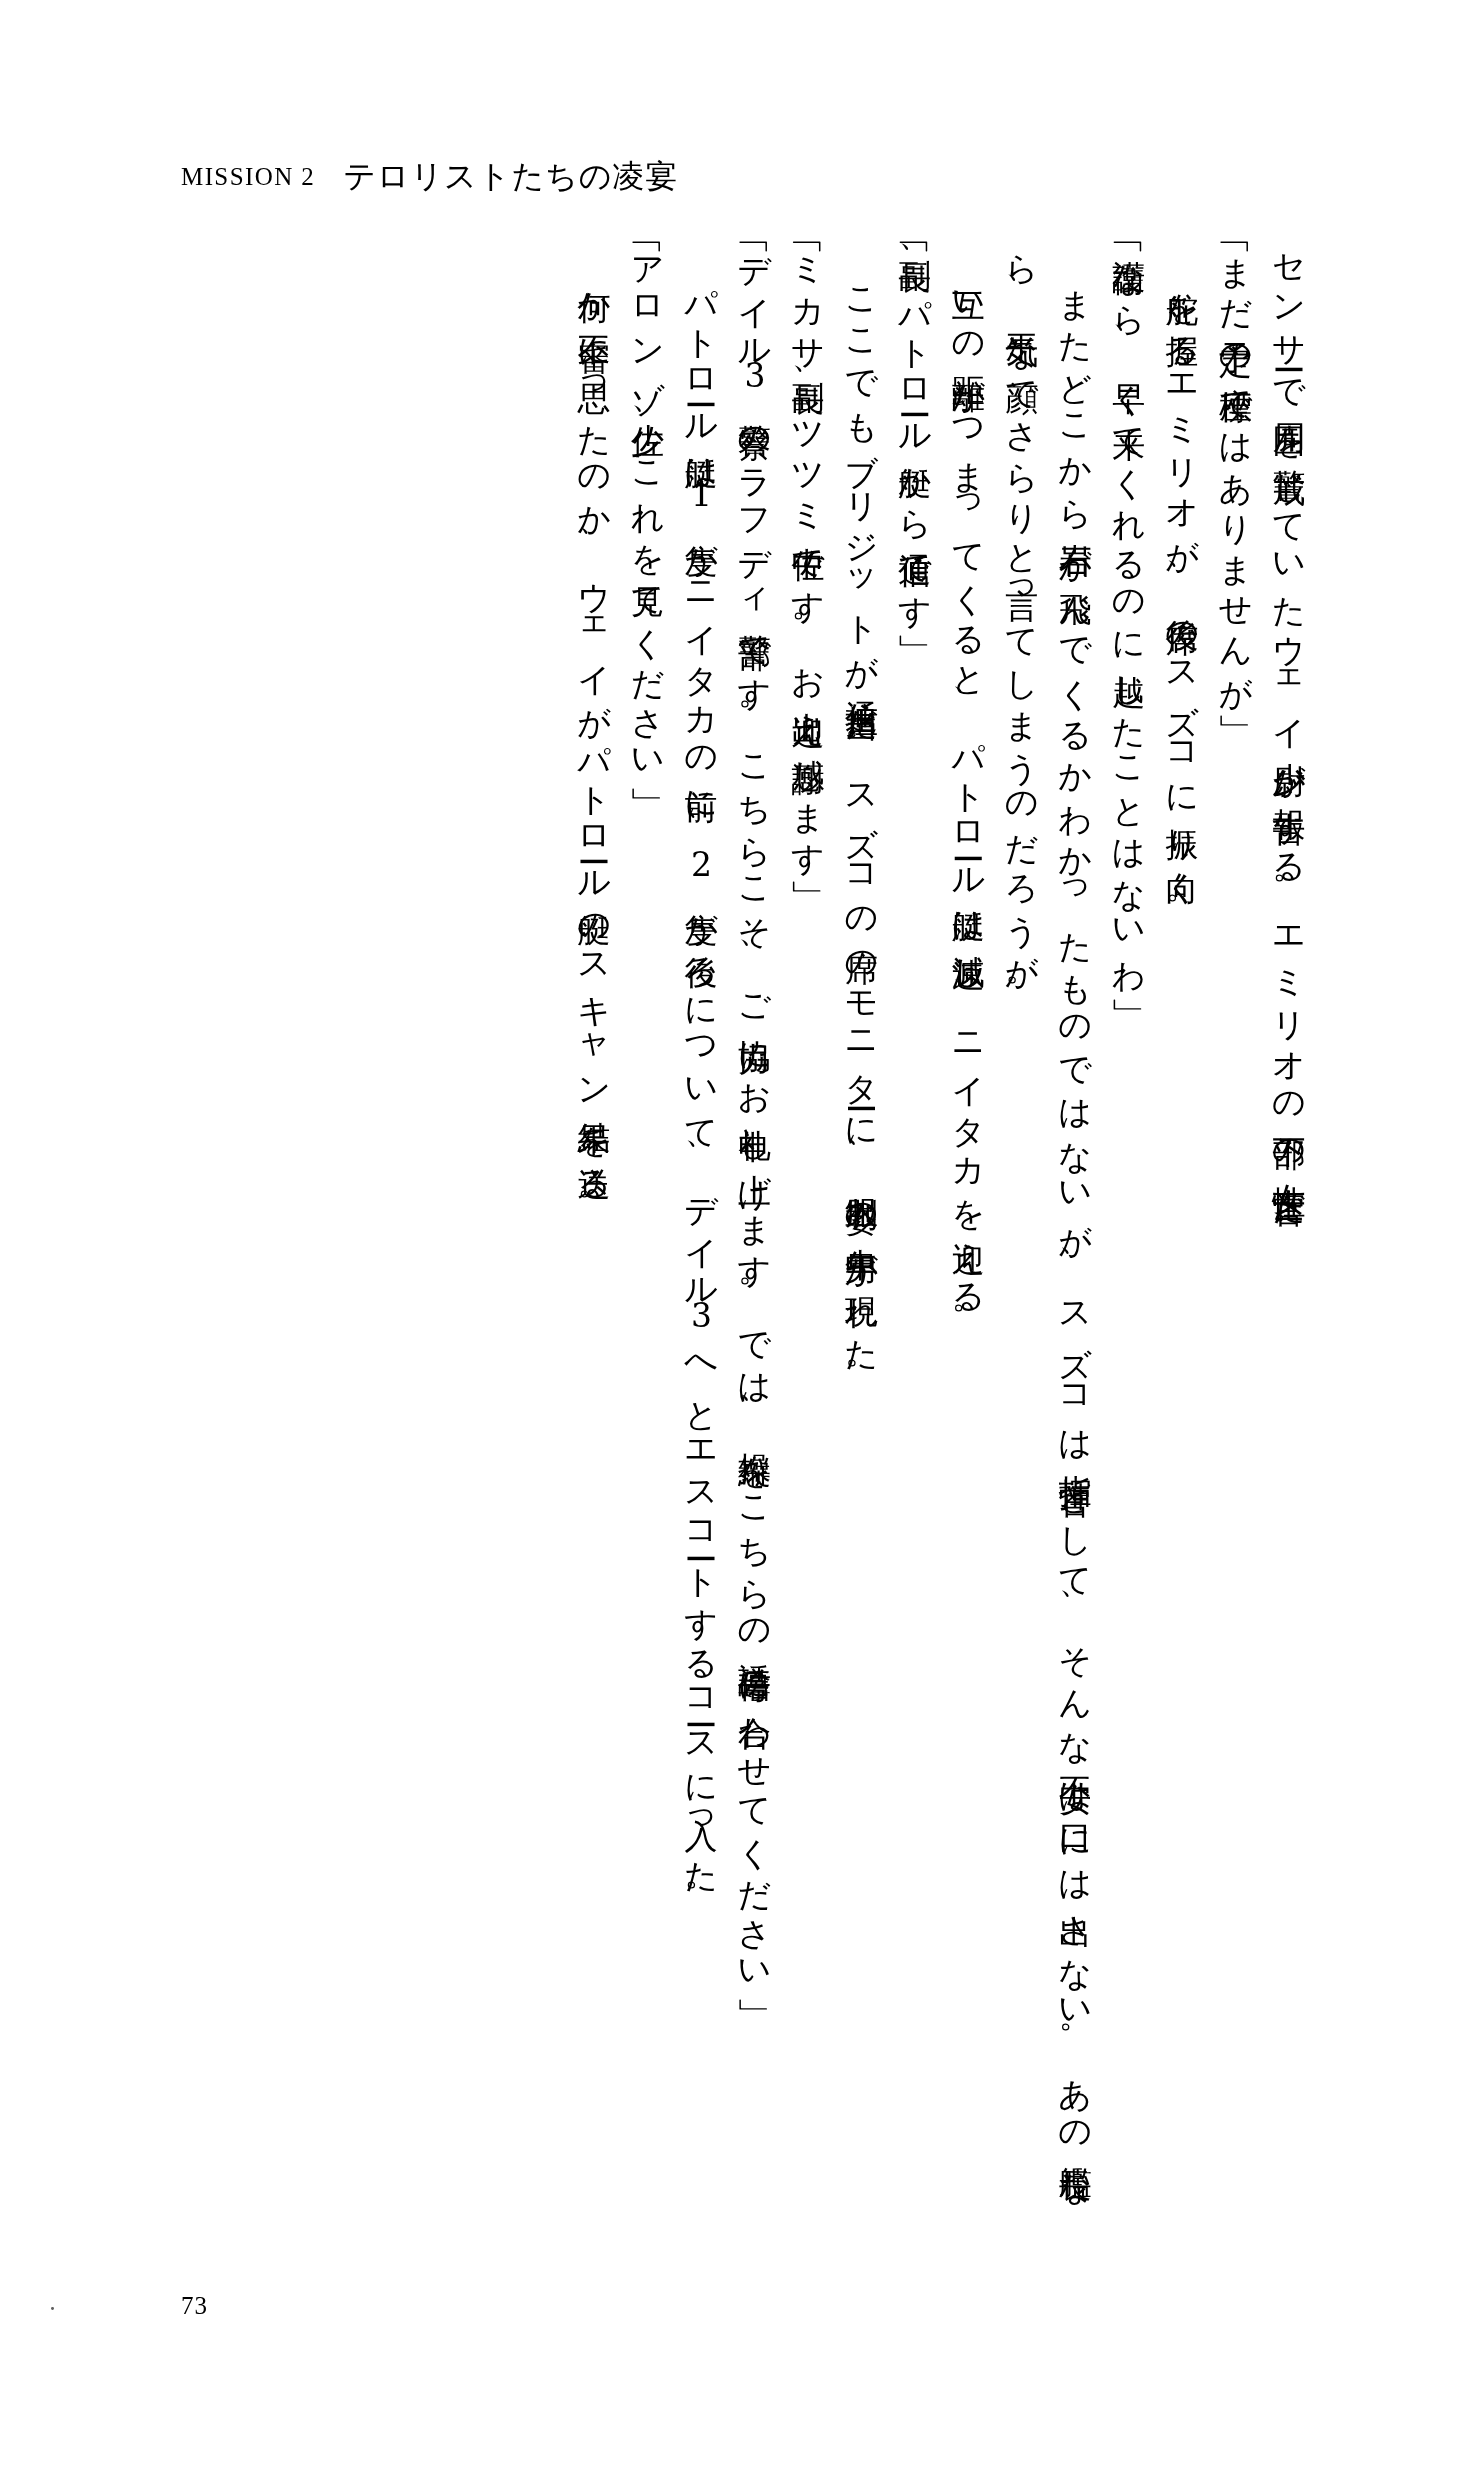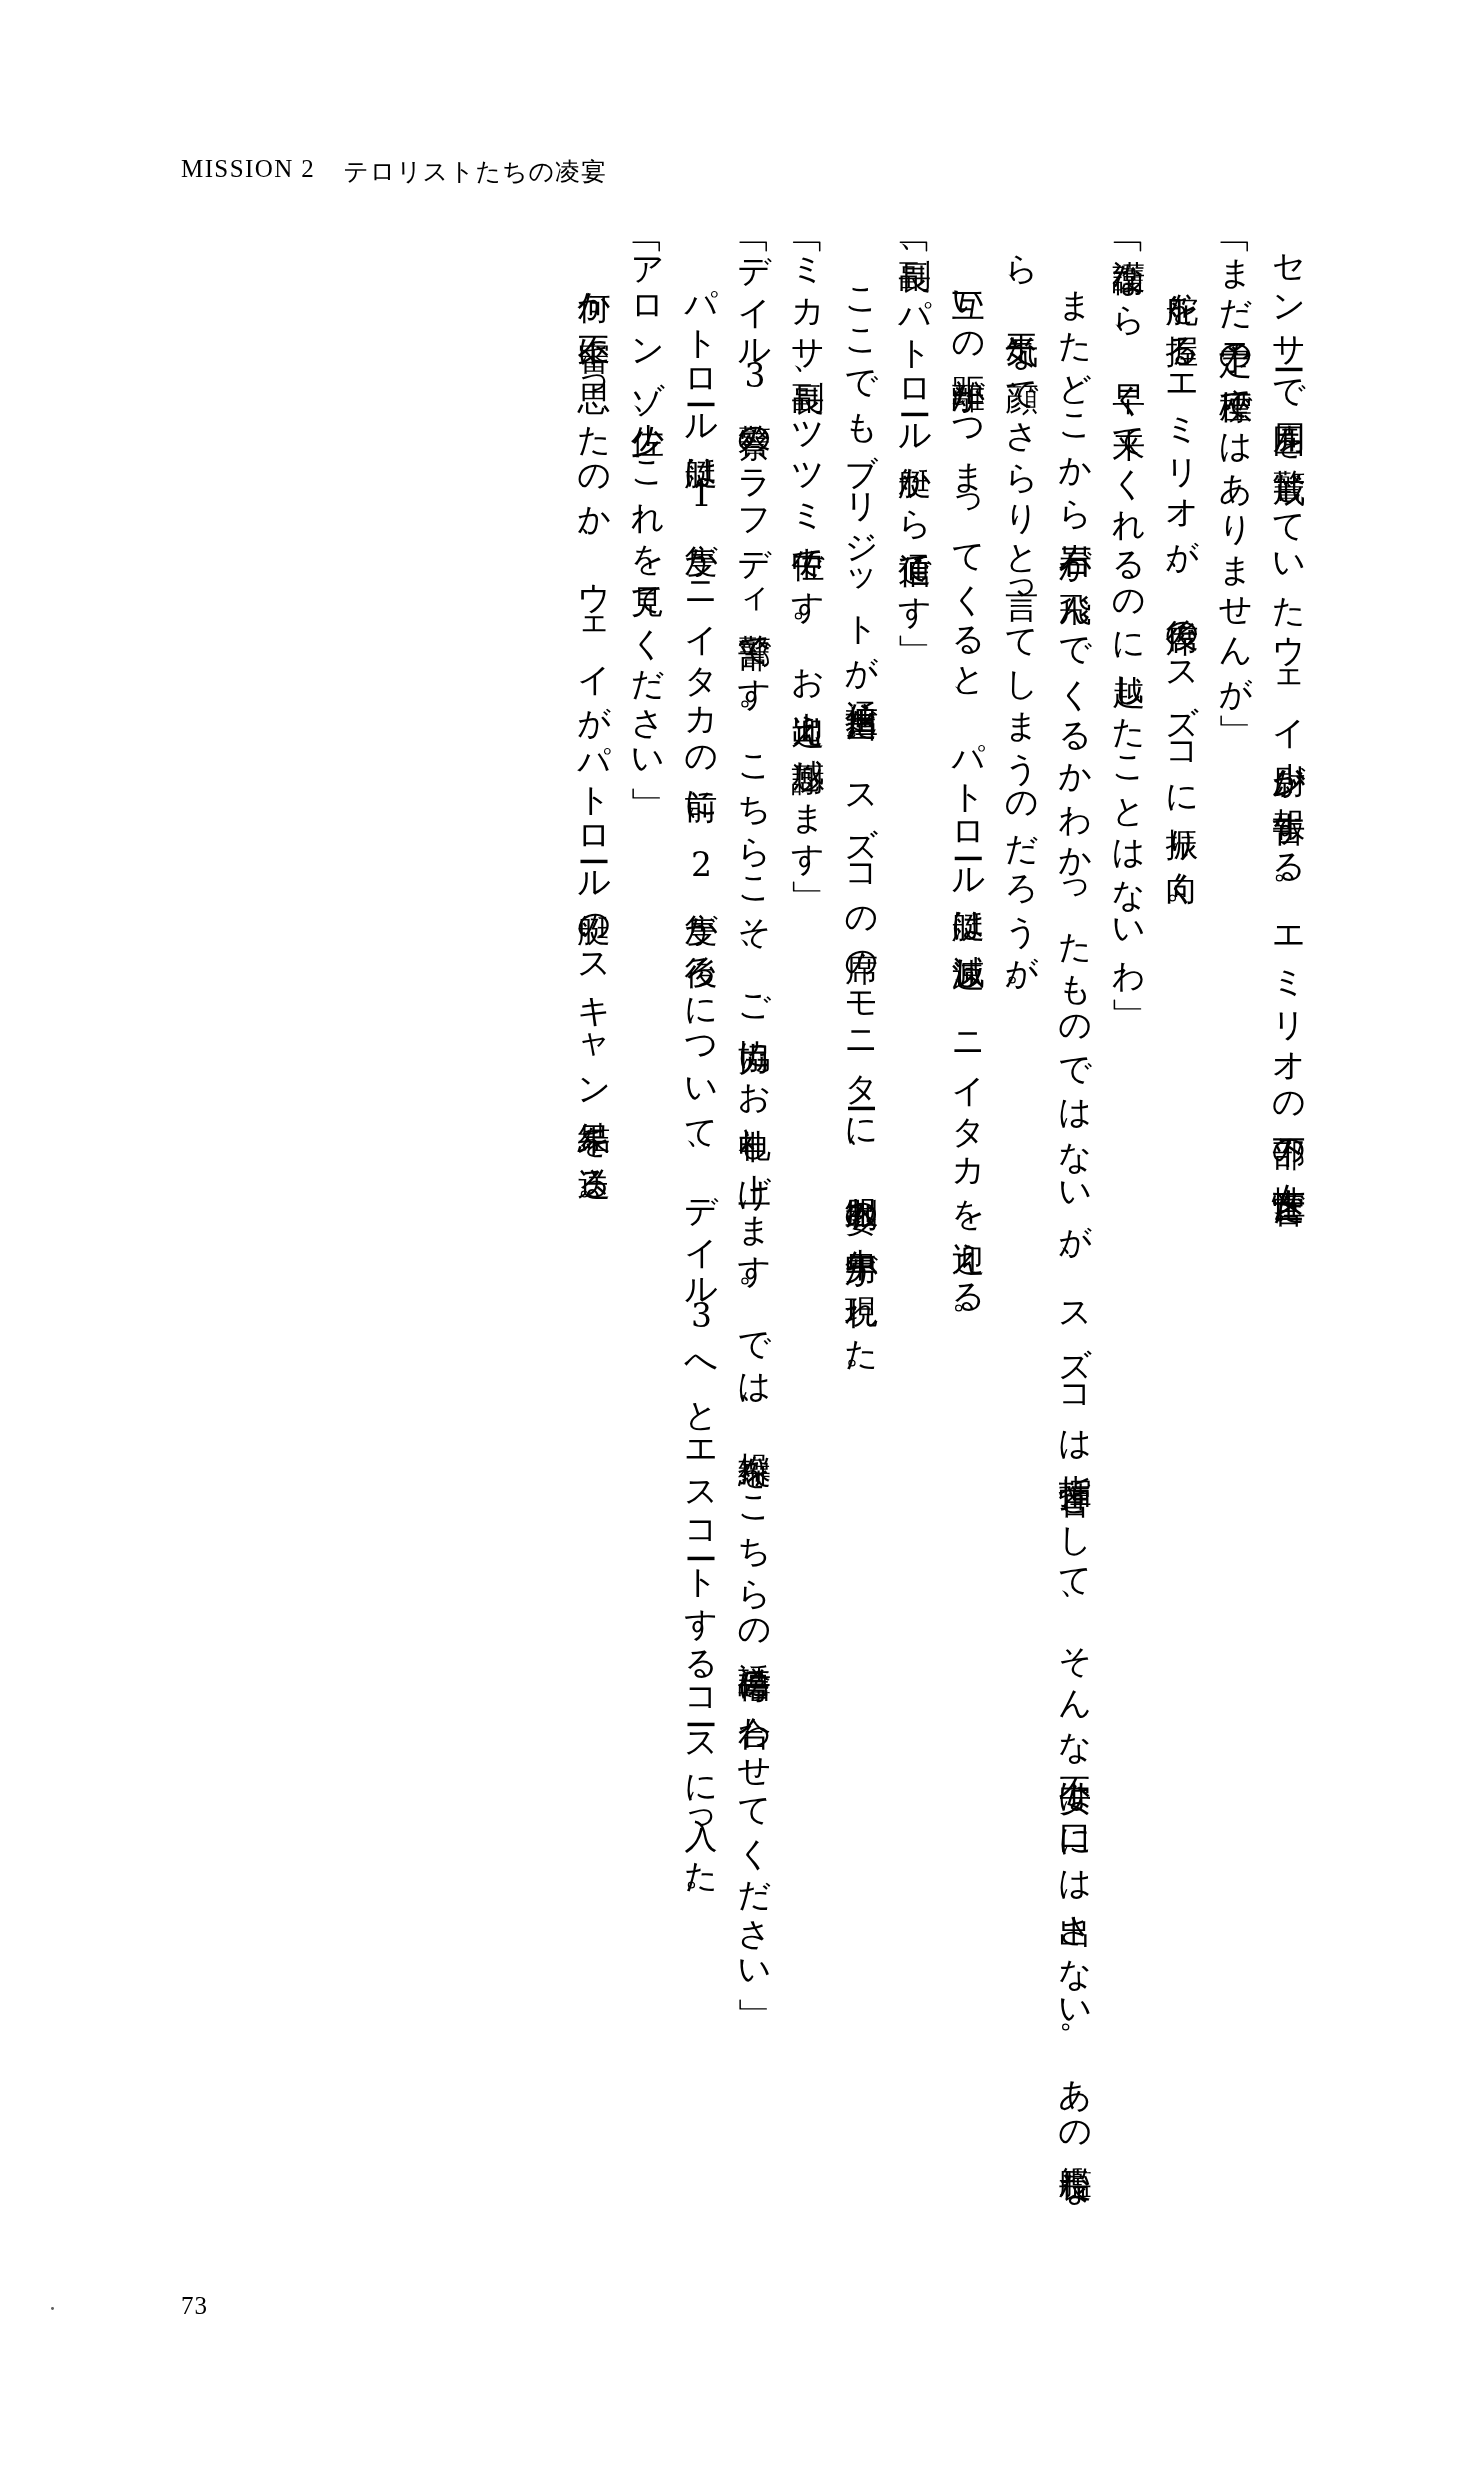--- a/index.html
+++ b/index.html
@@ -24,32 +24,32 @@
     height: 2475px;
     background: #ffffff;
   }
 
   
   .running-head {
     position: absolute;
     top: 155px;
     left: 181px;
     display: flex;
-    align-items: flex-start;
+    align-items: center;
     white-space: nowrap;
   }
   .running-head .mission-label {
     font-family: "Liberation Serif", "DejaVu Serif", serif;
     font-size: 25px;
     letter-spacing: 1.4px;
     font-weight: 400;
   }
   .running-head .chapter-title {
     font-family: Liberation Sans, sans-serif;
-    font-size: 25px;
+    font-size: 32px;
     margin-left: 28px;
     letter-spacing: 0.9px;
   }
 
   
   .body-text {
     position: absolute;
     top: 231px;
     right: 163px;
     height: 1959px;

